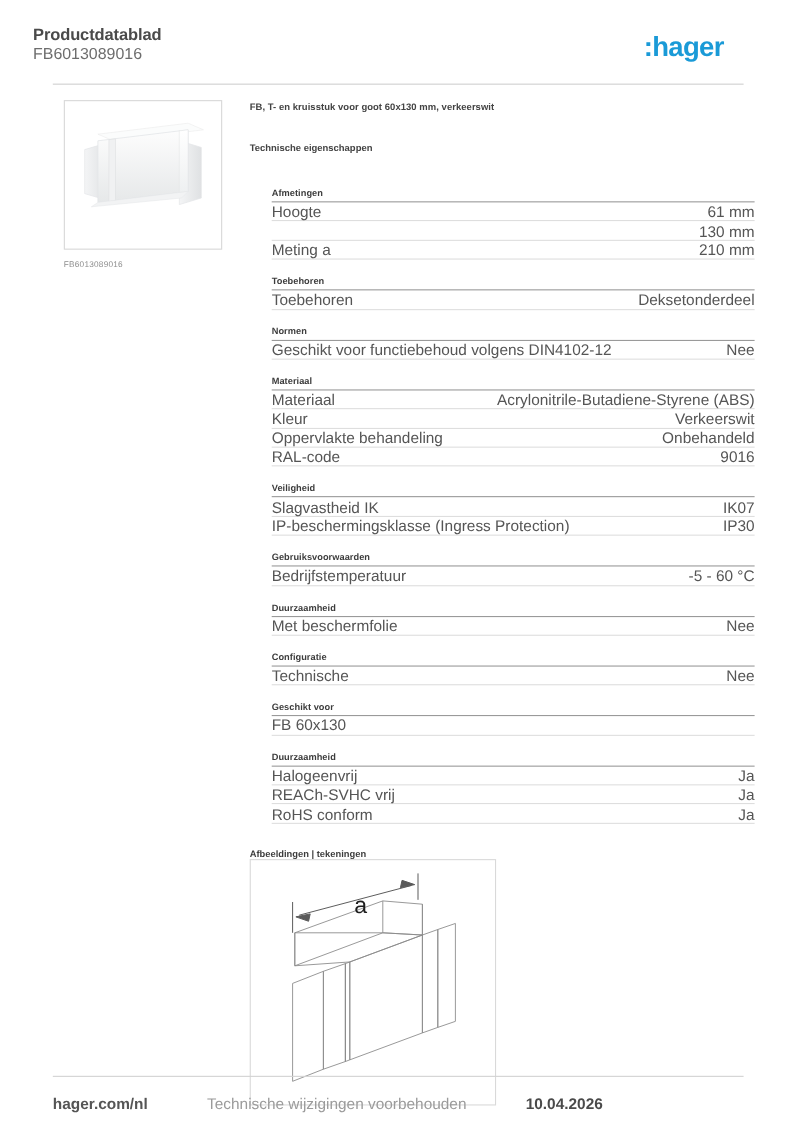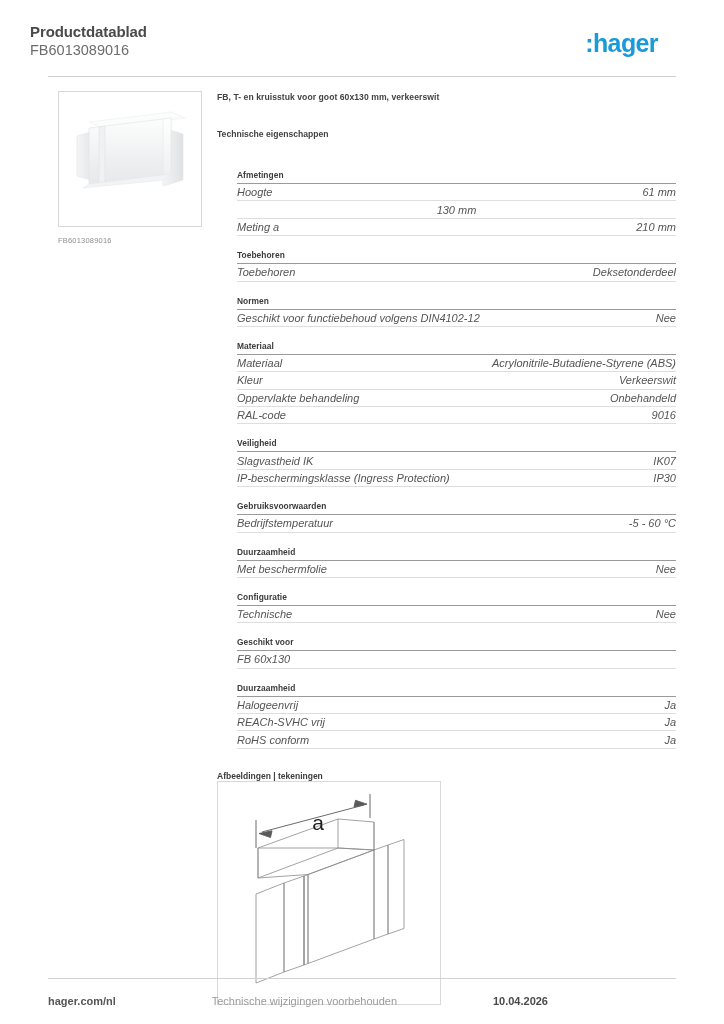--- a/index.html
+++ b/index.html
@@ -82,21 +82,21 @@
   .photo-caption {
     margin-top: 9px;
     font-size: 7.5px;
     color: #8e8e8e;
     letter-spacing: 0.2px;
   }
 
   
   .content {
     position: absolute;
-    left: 217px;
+    left: 227px;
     top: 92px;
     width: 459px;
   }
   .product-name {
     font-size: 8.6px;
     font-weight: bold;
     color: #434343;
     letter-spacing: 0.05px;
     margin-bottom: 27px;
   }
@@ -113,28 +113,27 @@
     font-weight: bold;
     color: #3c3c3c;
     padding-bottom: 3px;
     border-bottom: 1px solid #9a9a9a;
     letter-spacing: 0.05px;
   }
   .spacer { height: 14px; }
 
   .row {
     display: flex;
-    justify-content: center;
+    justify-content: flex-end;
     align-items: baseline;
     border-bottom: 1px solid #dedede;
     padding: 3.2px 0 3.2px 0;
-    font-size: 11px;
+    font-size: 14px;
     color: #555555;
     line-height: 10px;
-    font-style: italic;
   }
   .row .lbl { flex: 1 1 auto; padding-right: 10px; }
   .row .val { flex: 0 0 auto; text-align: right; white-space: nowrap; }
 
   
   .drawings-head {
     font-size: 8.5px;
     font-weight: bold;
     color: #3c3c3c;
     margin-top: 22px;
@@ -156,21 +155,21 @@
     height: 1px;
     background: #d2d2d2;
   }
   .footer {
     position: absolute;
     left: 48px;
     top: 995px;
     width: 500px;
     display: flex;
     justify-content: space-between;
-    font-size: 11px;
+    font-size: 14px;
     color: #7b7b7b;
   }
   .footer .f-left { font-weight: bold; color: #555; }
   .footer .f-mid { color: #9b9b9b; }
   .footer .f-right { font-weight: bold; color: #4a4a4a; }
 </style>
 </head>
 <body>
 
 <div class="page">

